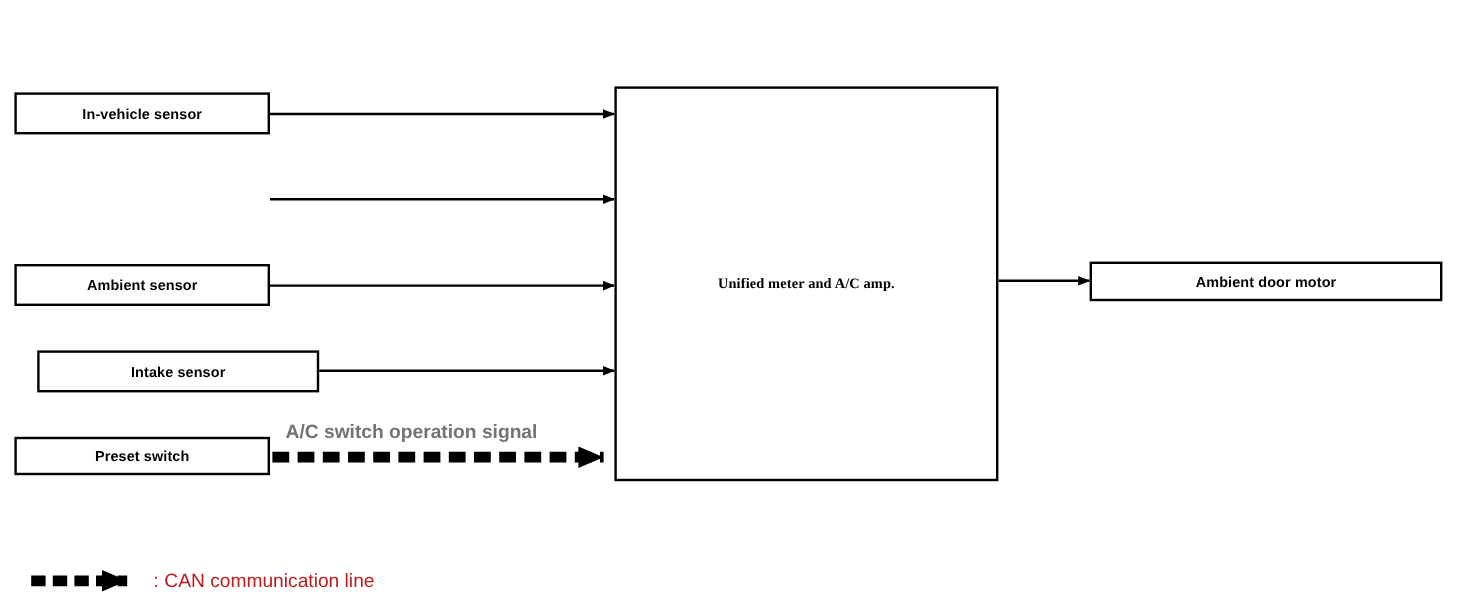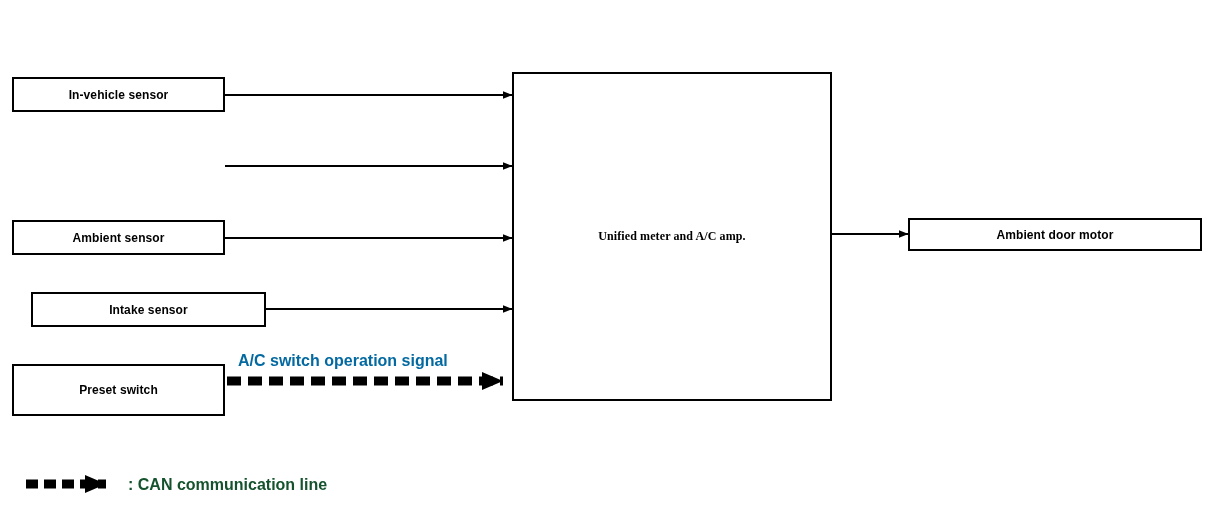--- a/index.html
+++ b/index.html
@@ -28,28 +28,28 @@
     font-size: 12px;
     font-weight: bold;
     color: #000000;
     letter-spacing: 0.1px;
     white-space: nowrap;
   }
   .edge-label {
     position: absolute;
     font-size: 16px;
     font-weight: bold;
-    color: #0369a1;
+    color: #737373;
     white-space: nowrap;
   }
   .legend-text {
     position: absolute;
     font-size: 16px;
-    font-weight: bold;
-    color: #14532d;
+    font-weight: normal;
+    color: #b91c1c;
     white-space: nowrap;
   }
   svg.wires {
     position: absolute;
     left: 0;
     top: 0;
     width: 1216px;
     height: 512px;
     pointer-events: none;
   }
@@ -87,21 +87,21 @@
 
 
   <div class="node-box" style="left:12px; top:220px; width:213px; height:35px;justify-content:center;">
     <span class="node-label">Ambient sensor</span>
   </div>
 
   <div class="node-box" style="left:12px; top:292px; width:235px; height:35px;margin-left:19px;">
     <span class="node-label">Intake sensor</span>
   </div>
 
-  <div class="node-box" style="left:12px; top:364px; width:213px; height:52px;">
+  <div class="node-box" style="left:12px; top:364px; width:213px; height:32px;">
     <span class="node-label">Preset switch</span>
   </div>
 
   <div class="node-box" style="left:512px; top:72px; width:320px; height:329px;font-family:Liberation Serif, serif;">
     <span class="node-label">Unified meter and A/C amp.</span>
   </div>
 
   <div class="node-box" style="left:908px; top:218px; width:294px; height:33px;">
     <span class="node-label">Ambient door motor</span>
   </div>

